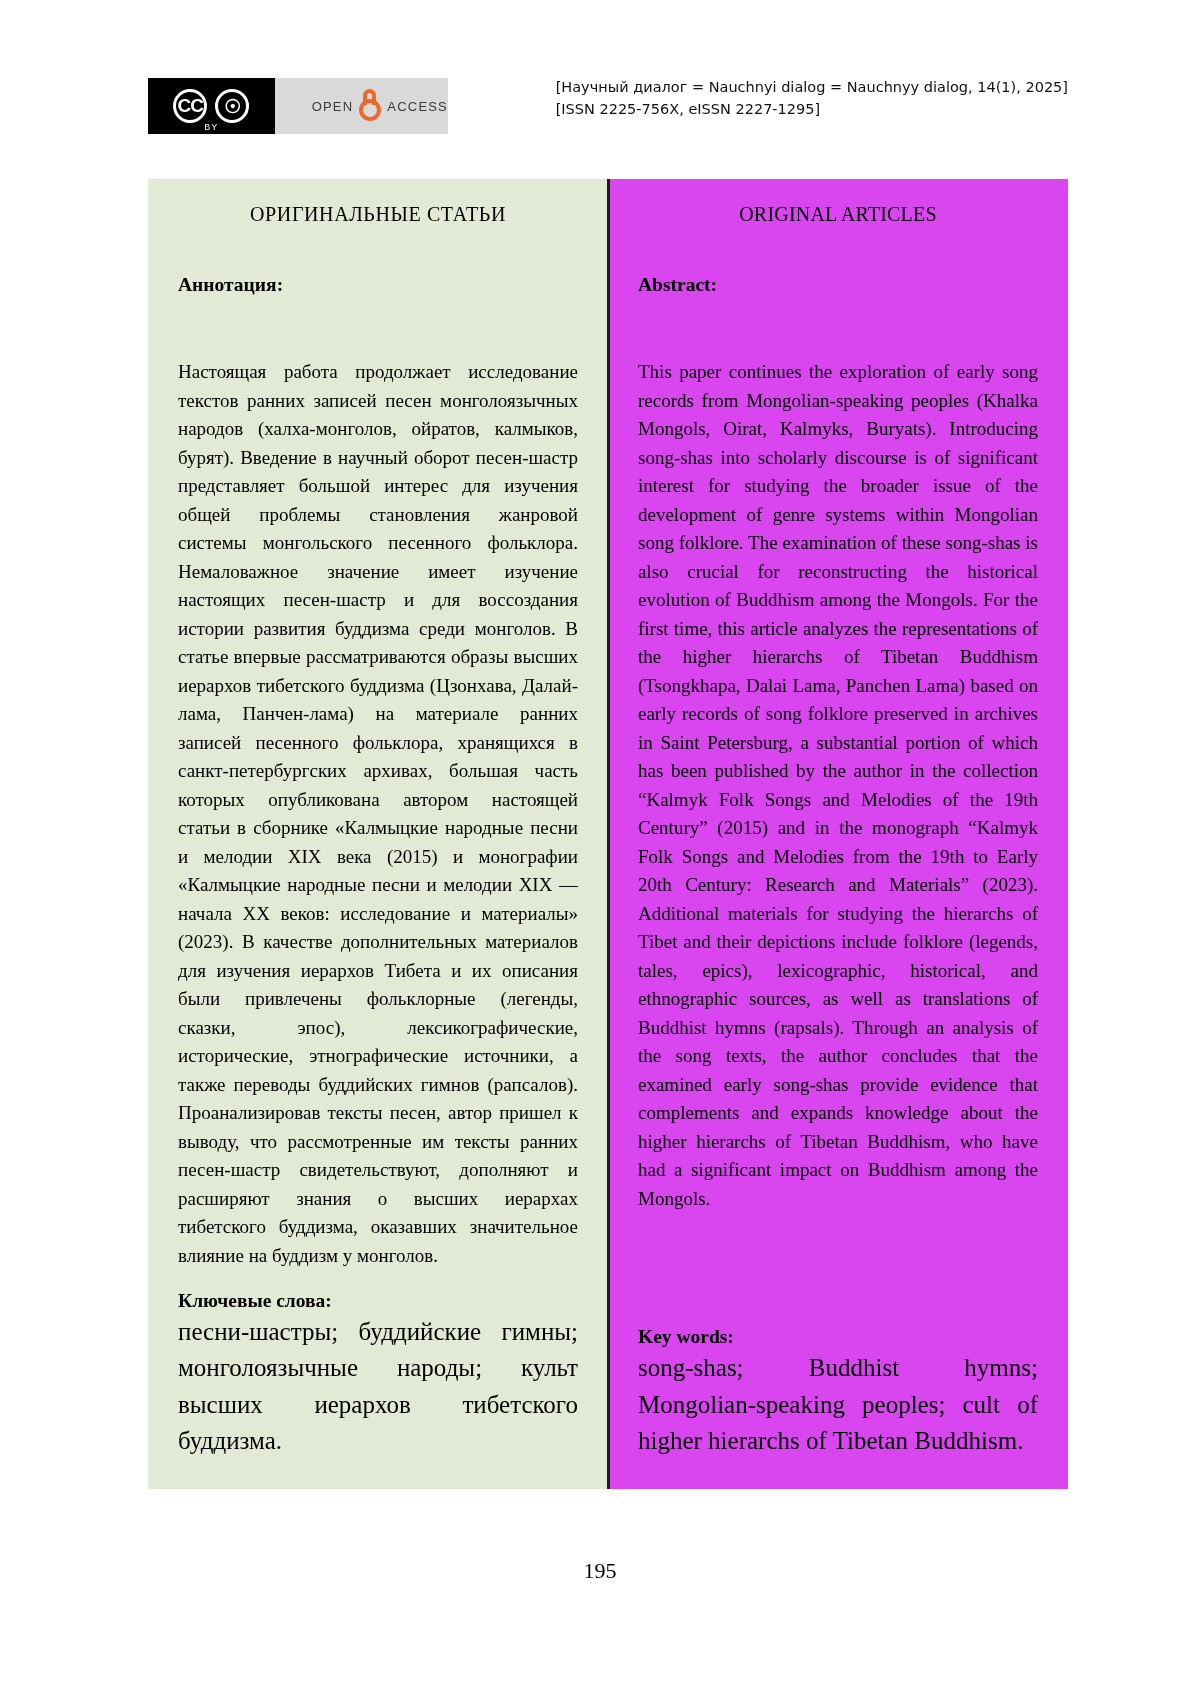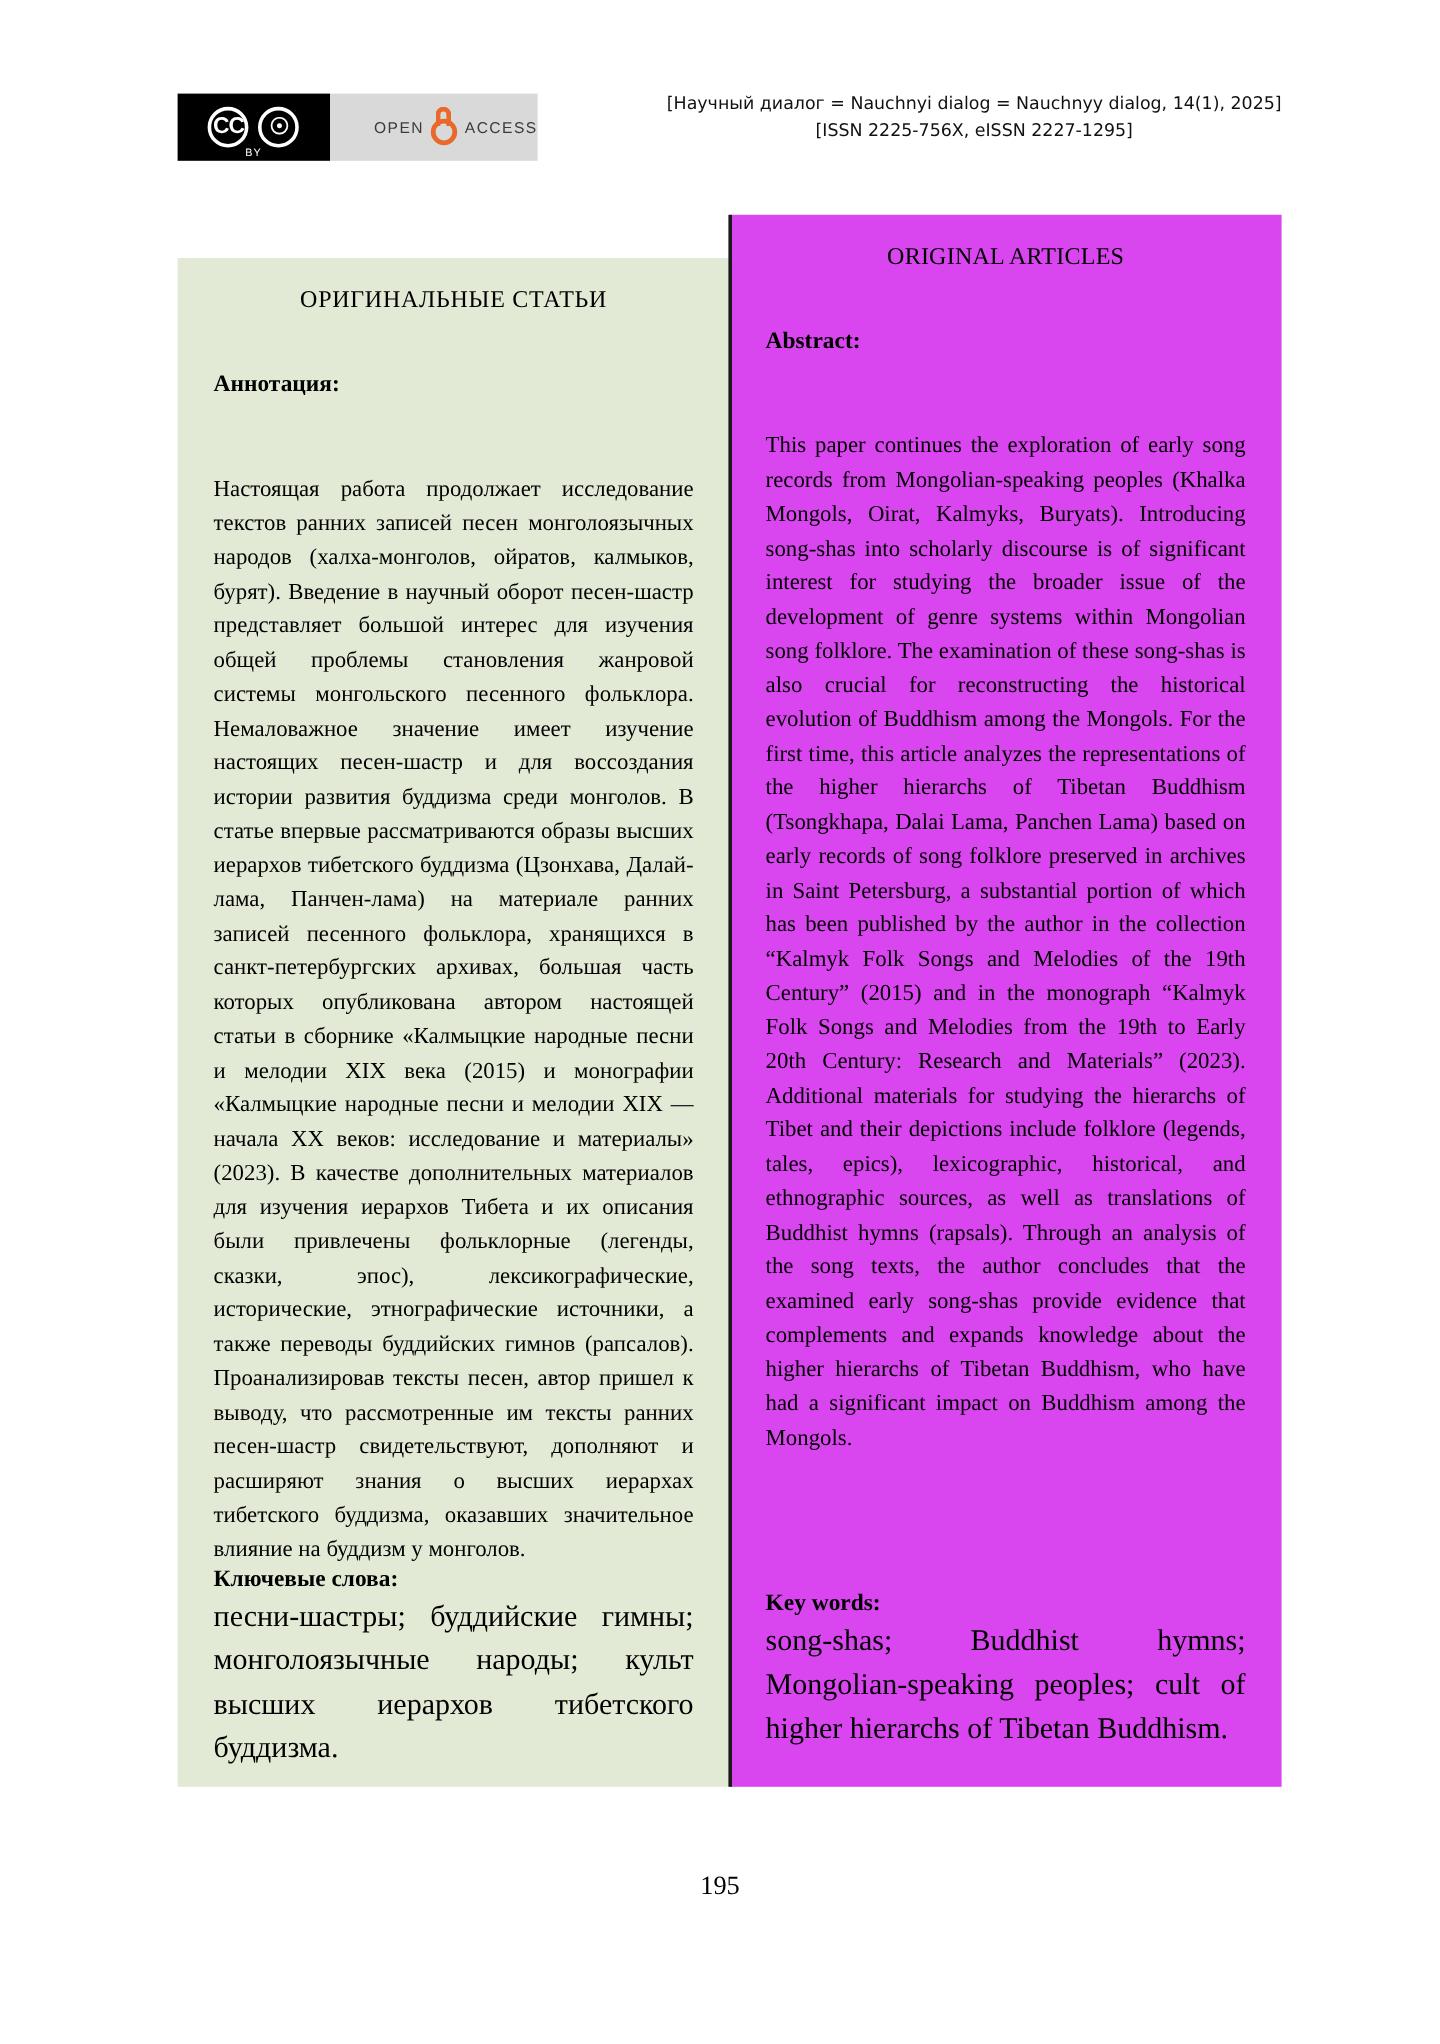--- a/index.html
+++ b/index.html
@@ -118,21 +118,21 @@
     border: 4px solid #e8692a;
     border-bottom: none;
     border-radius: 8px 8px 0 0;
     box-sizing: border-box;
   }
 
   .journal-meta {
     position: absolute;
     right: 0;
     top: 0;
-    text-align: center;
+    text-align: left;
     font-family: "DejaVu Sans", sans-serif;
     font-size: 14.5px;
     line-height: 1.55;
     color: #111111;
   }
 
   
   .abstract-area {
     position: absolute;
     left: 148px;
@@ -144,21 +144,20 @@
   .col {
     box-sizing: border-box;
     padding: 24px 30px 30px 30px;
     position: relative;
     display: flex;
     flex-direction: column;
   }
   .col-ru {
     width: 460px;
     background: #e2ead5;
-    margin-top: 36px;
   }
   .col-en {
     width: 460px;
     background: #d946ef;
   }
   .divider {
     position: absolute;
     left: 607px;
     top: 179px;
     width: 3px;

